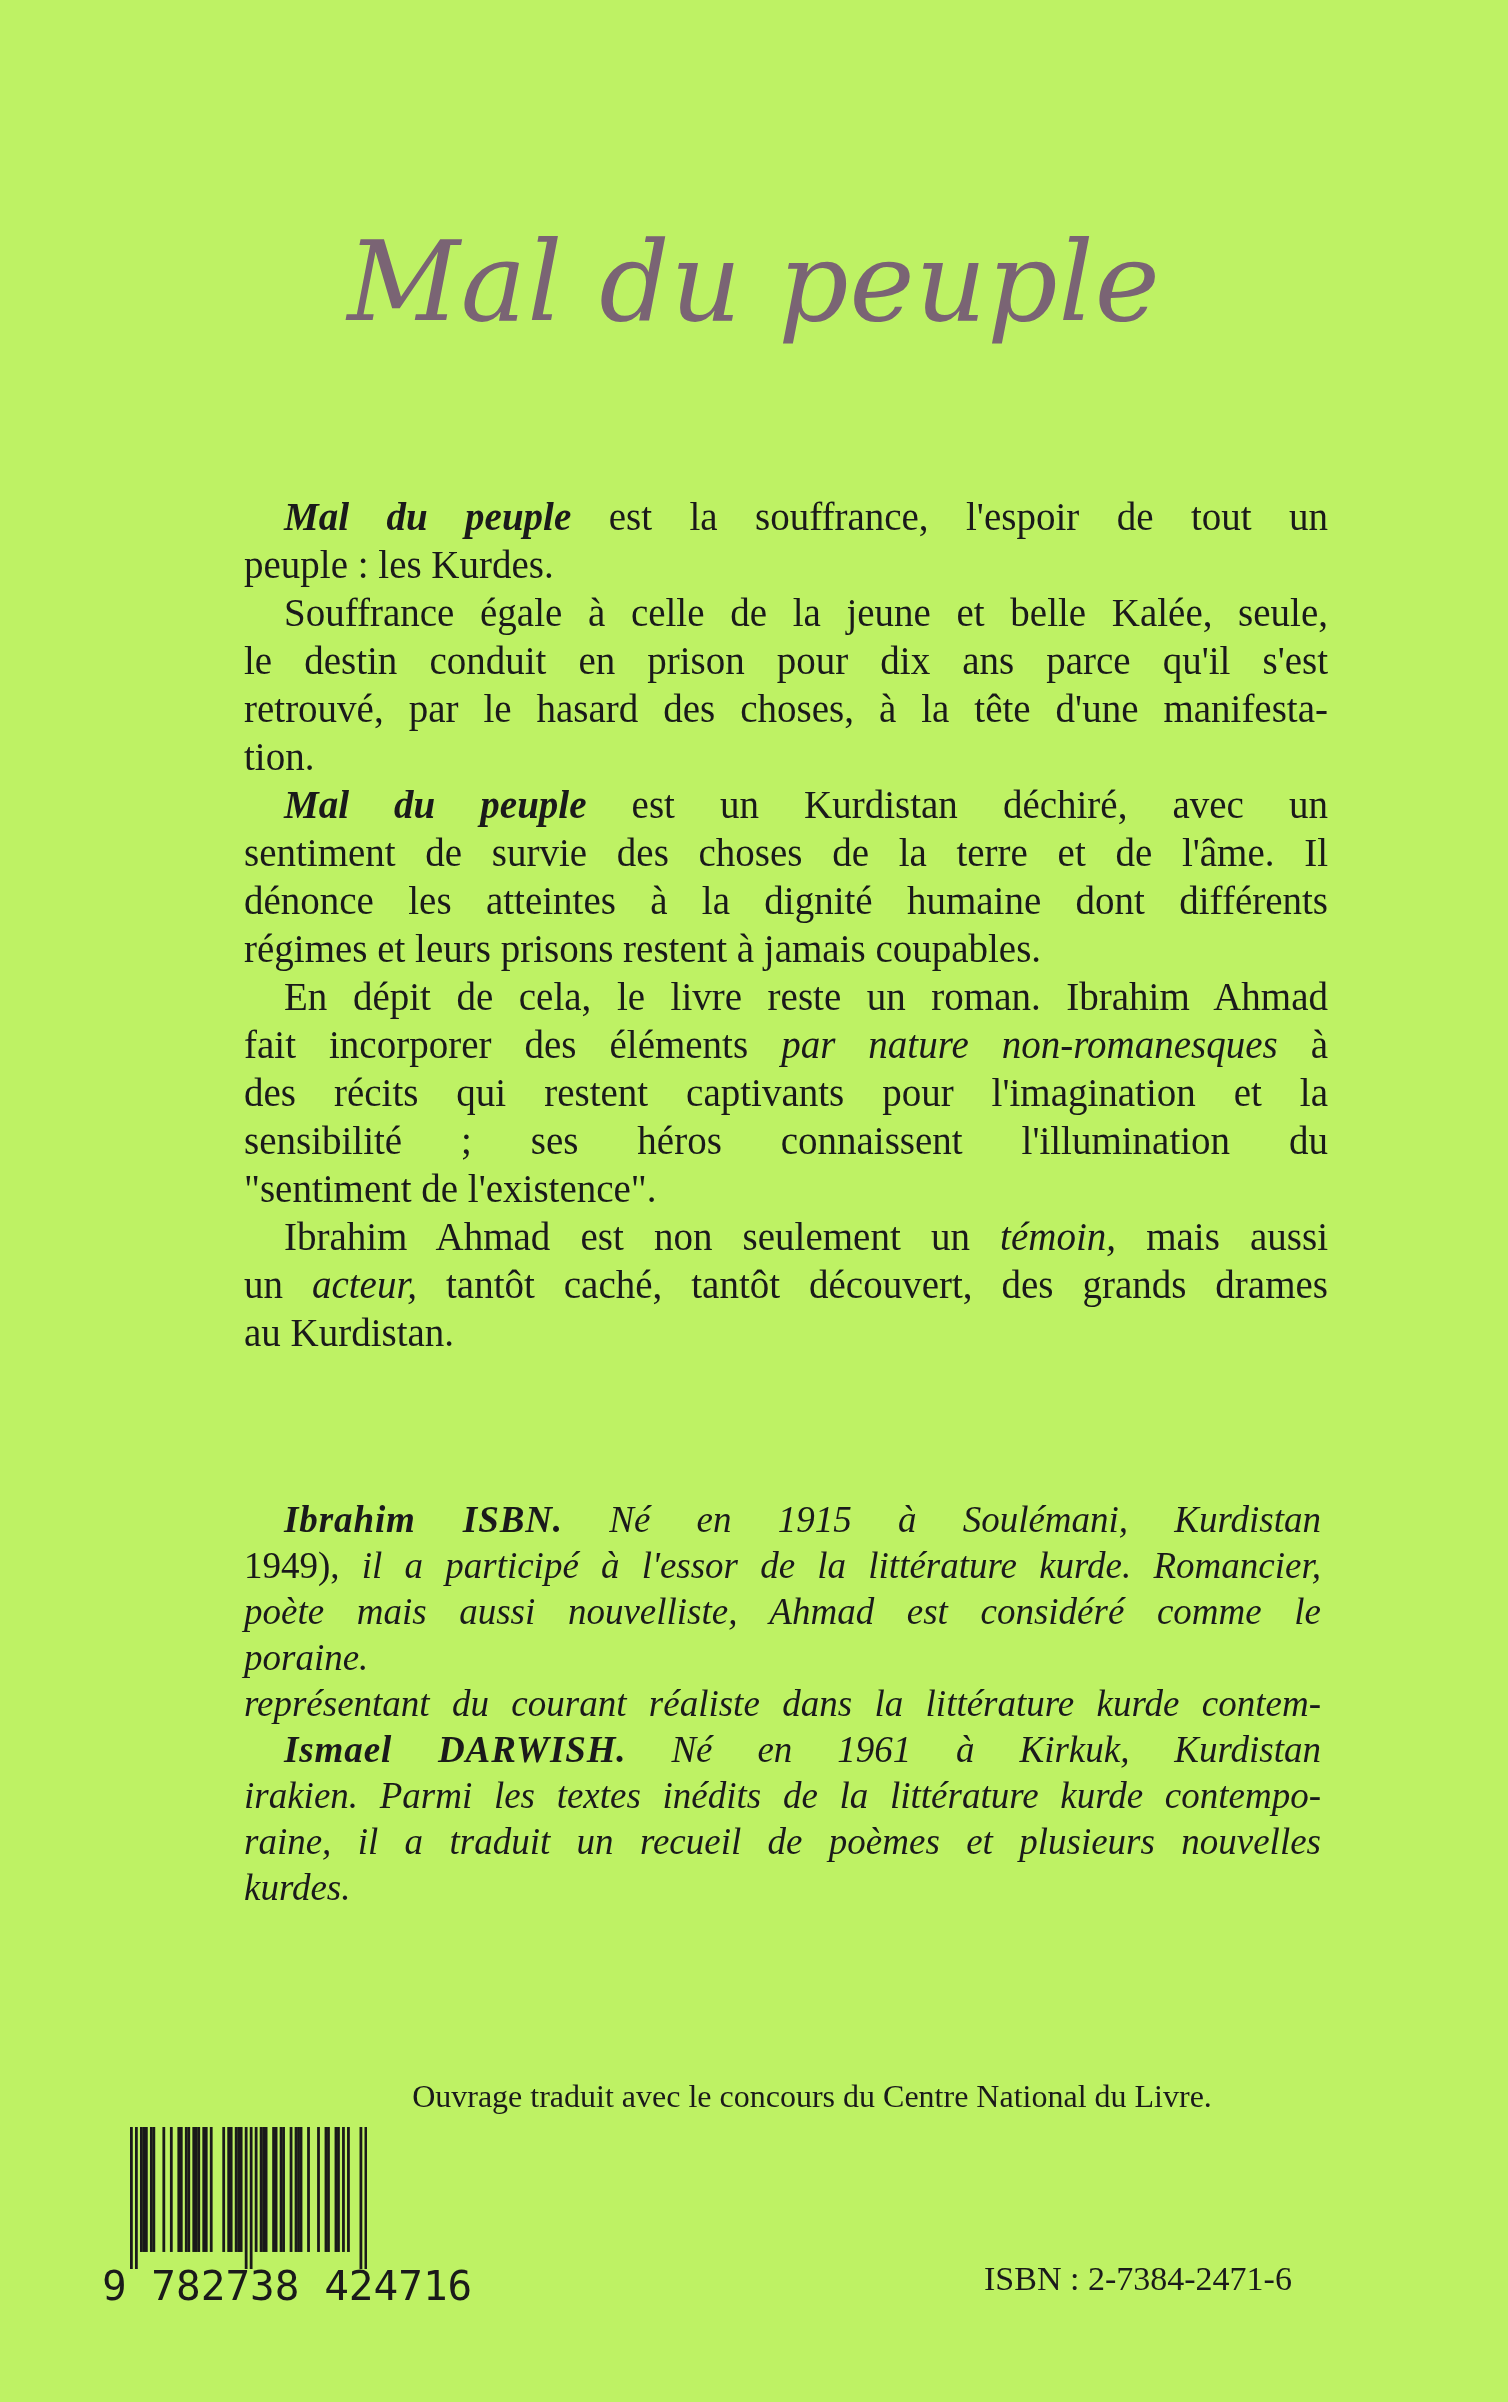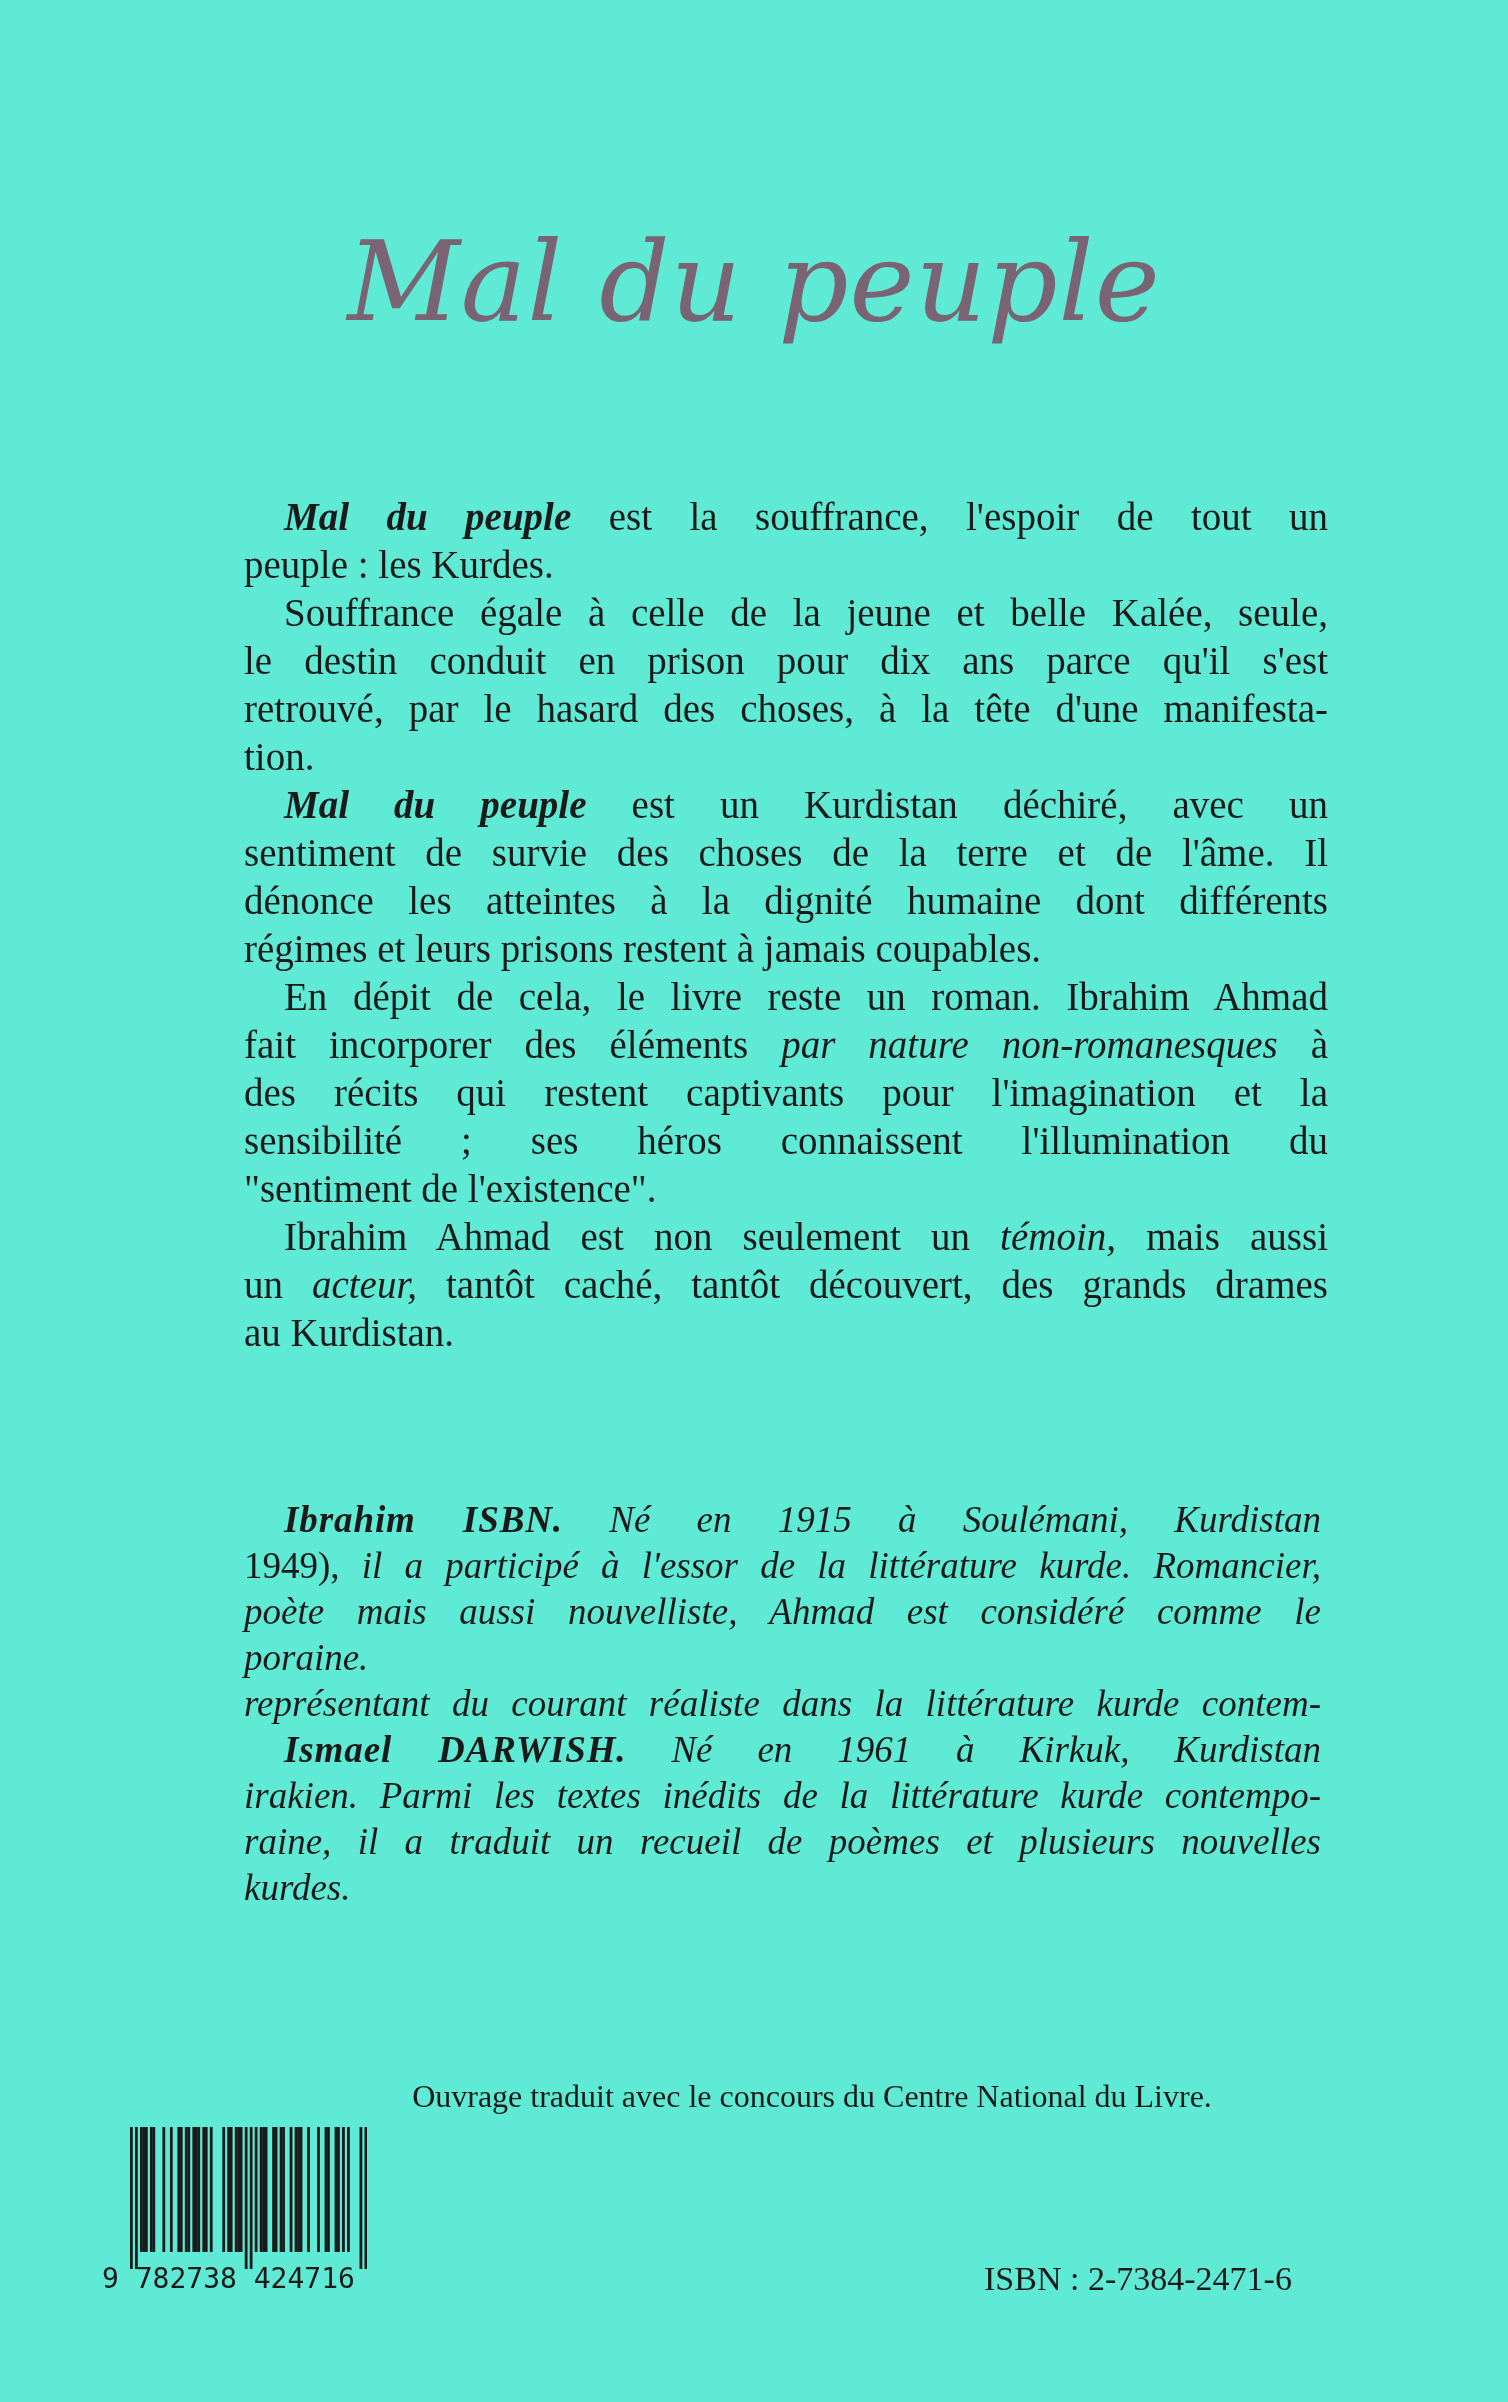--- a/index.html
+++ b/index.html
@@ -1,17 +1,17 @@
 <!DOCTYPE html>
 <html style="font-size:15px"><head>
 <meta charset="utf-8">
 <style>
   html, body { margin: 0; padding: 0; background: #ffffff; }
   body { width: 1508px; height: 2403px; position: relative; overflow: hidden; }
-  .page { position: absolute; left: 0; top: 0; width: 1508px; height: 2403px; background: #5eead4; }
+  .page { position: absolute; left: 0; top: 0; width: 1508px; height: 2403px; background: #bef264; }
   .title {
     position: absolute; left: 0; width: 1508px; top: 216px;
     text-align: center;
     font-family: "DejaVu Serif", serif; font-style: italic;
     font-size: 110px; line-height: 132px; letter-spacing: 0.9px;
     color: #7a6474;
   }
   .body-text {
     position: absolute; left: 244px; width: 1084px;
     font-family: "Liberation Serif", serif; color: #1a1a1a;
@@ -34,21 +34,21 @@
     position: absolute; left: 0; width: 1508px; top: 2078px;
     text-align: center;
     font-family: "Liberation Serif", serif; font-size: 32px; color: #1a1a1a;
     padding-left: 116px; box-sizing: border-box;
   }
   .barcode {
     position: absolute; left: 130px; top: 2127px; width: 237px; height: 142px;
   }
   .barcode-digits {
     position: absolute; left: 102px; top: 2262px;
-    font-family: "DejaVu Sans Mono", monospace; font-size: 28px; color: #1a1a1a;
+    font-family: "DejaVu Sans Mono", monospace; font-size: 41px; color: #1a1a1a;
     letter-spacing: 0px;
   }
   .isbn {
     position: absolute; left: 984px; top: 2260px;
     font-family: "Liberation Serif", serif; font-size: 34px; color: #1a1a1a;
   }
 </style>
 </head>
 <body>
 

